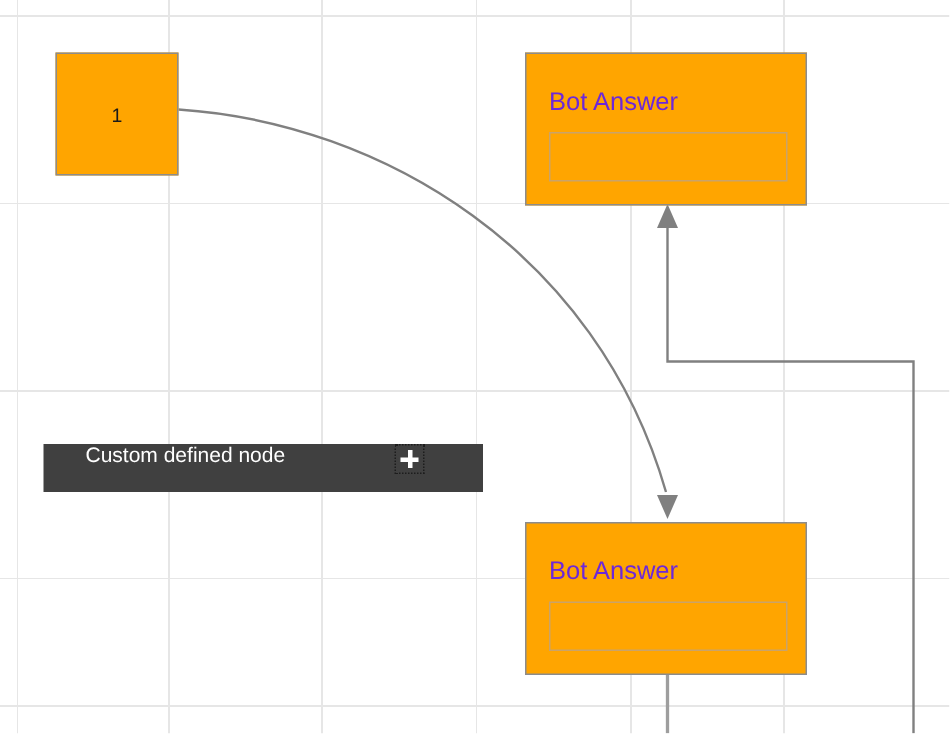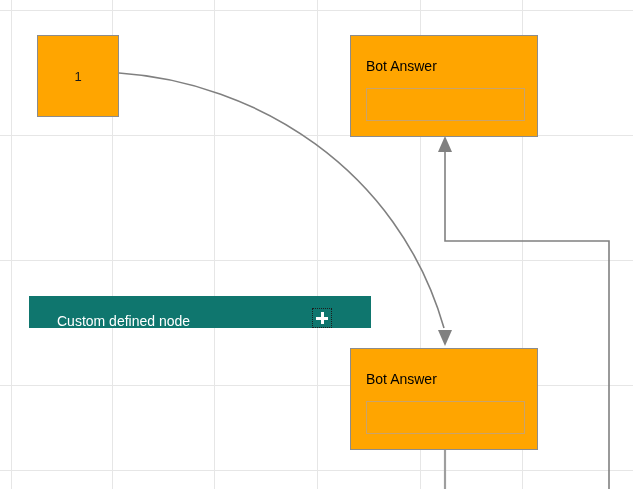--- a/index.html
+++ b/index.html
@@ -42,45 +42,45 @@
   }
   .node-simple .node-num {
     color: #1a1a1a;
     font-size: 13px;
     line-height: 1;
   }
   .node-title {
     position: absolute;
     left: 15px;
     top: 23px;
-    color: #000000;
-    font-size: 14px;
+    color: #6d28d9;
+    font-size: 17px;
     line-height: 1;
     white-space: nowrap;
   }
   .node-slot {
     position: absolute;
     box-sizing: border-box;
     left: 15px;
     right: 12px;
     top: 52px;
     height: 33px;
     border: 1px solid #c9a36a;
     background: transparent;
   }
   
   #palette-bar {
     position: absolute;
     left: 29px;
     top: 296px;
-    width: 342px;
+    width: 293px;
     height: 32px;
-    background: #0f766e;
+    background: #404040;
     display: flex;
-    align-items: flex-end;
+    align-items: flex-start;
     box-sizing: border-box;
     padding: 0 10px 0 28px;
   }
   #palette-bar .bar-label {
     color: #ffffff;
     font-size: 14px;
     line-height: 1;
     flex: 1 1 auto;
     white-space: nowrap;
   }

